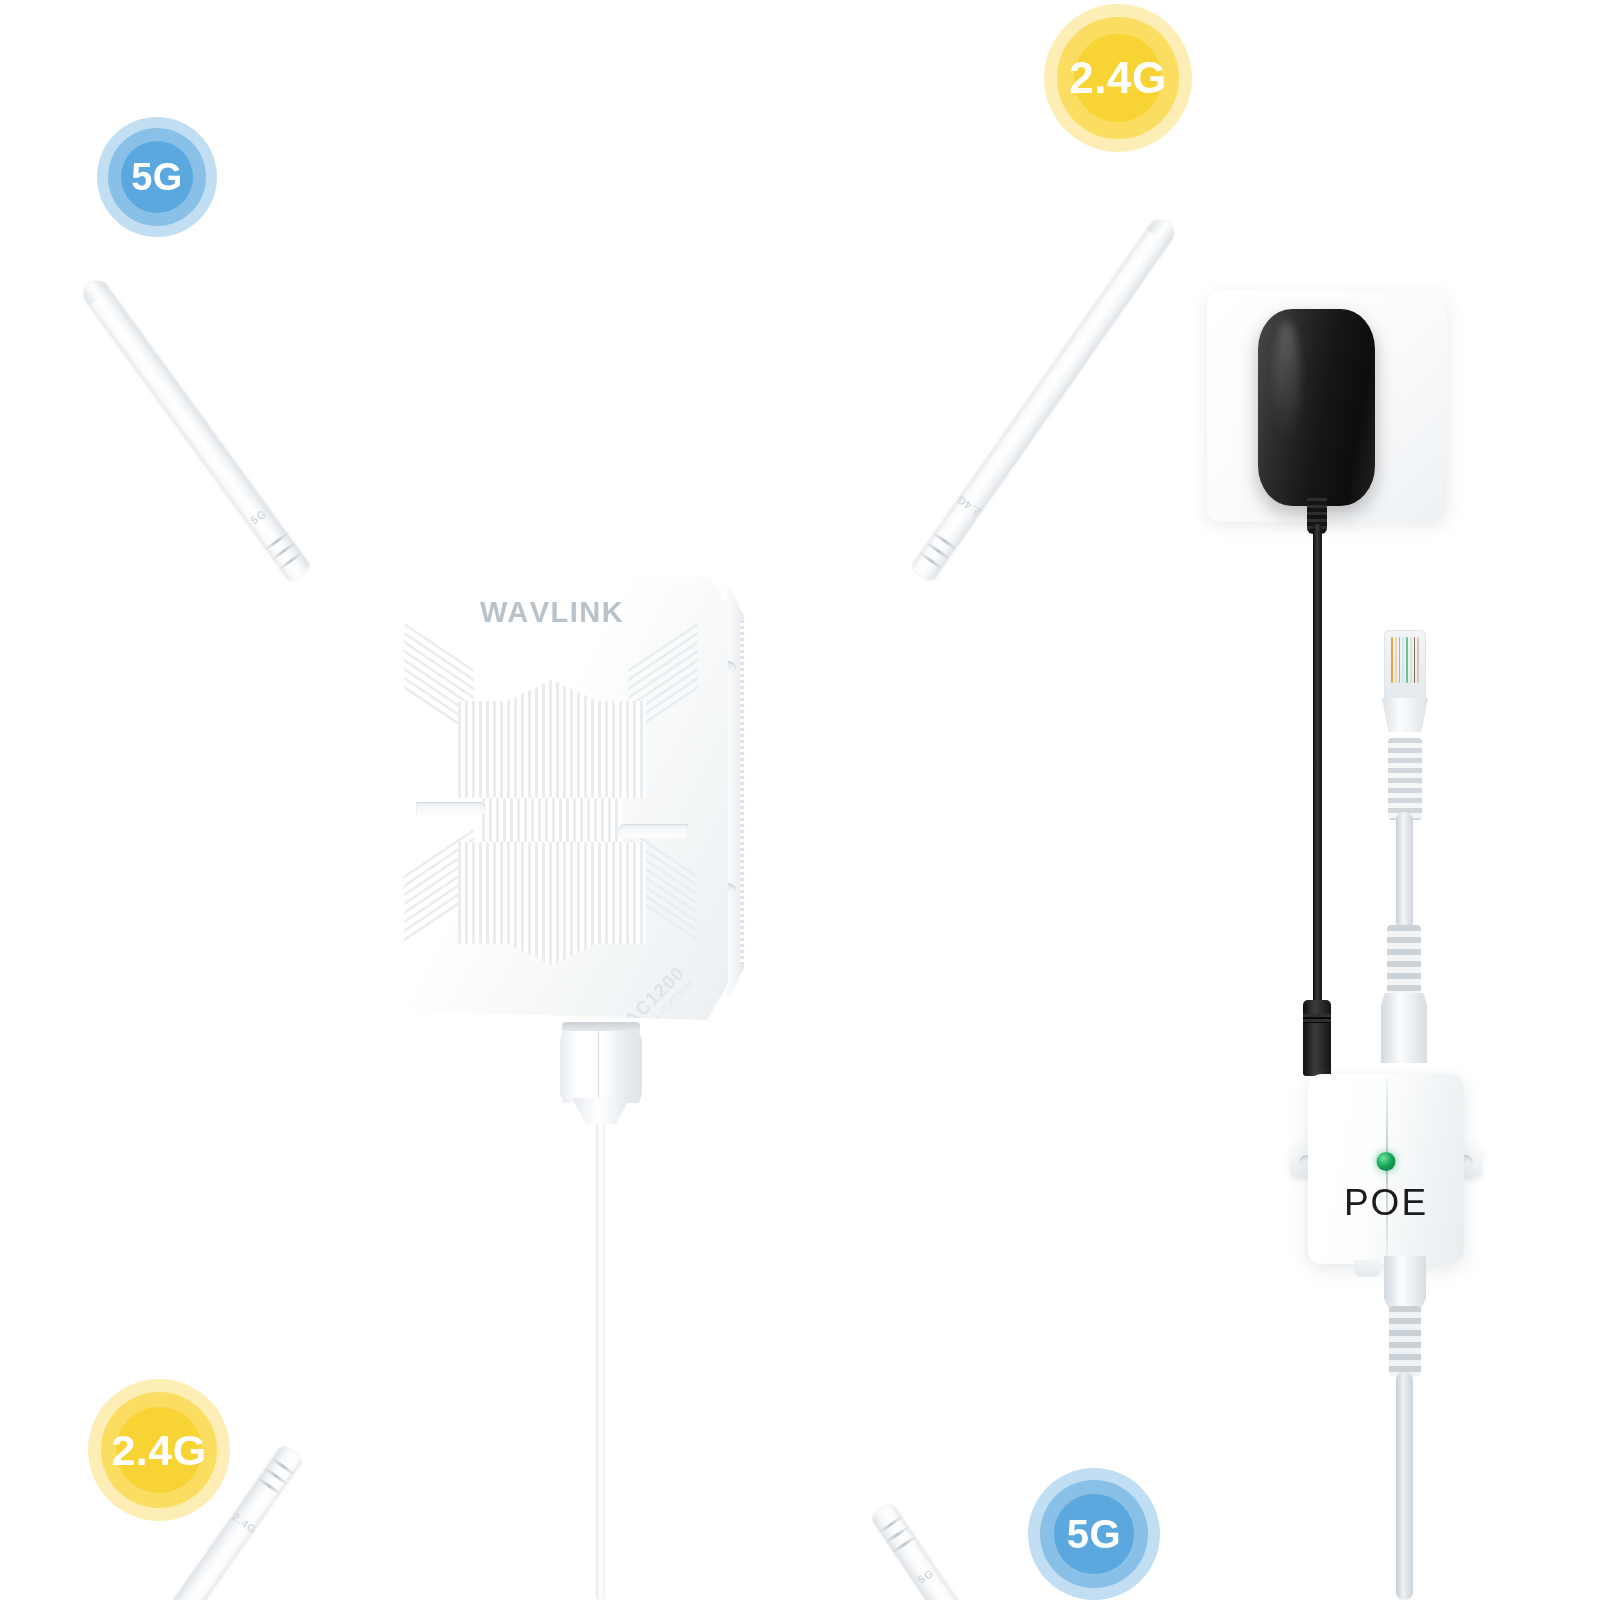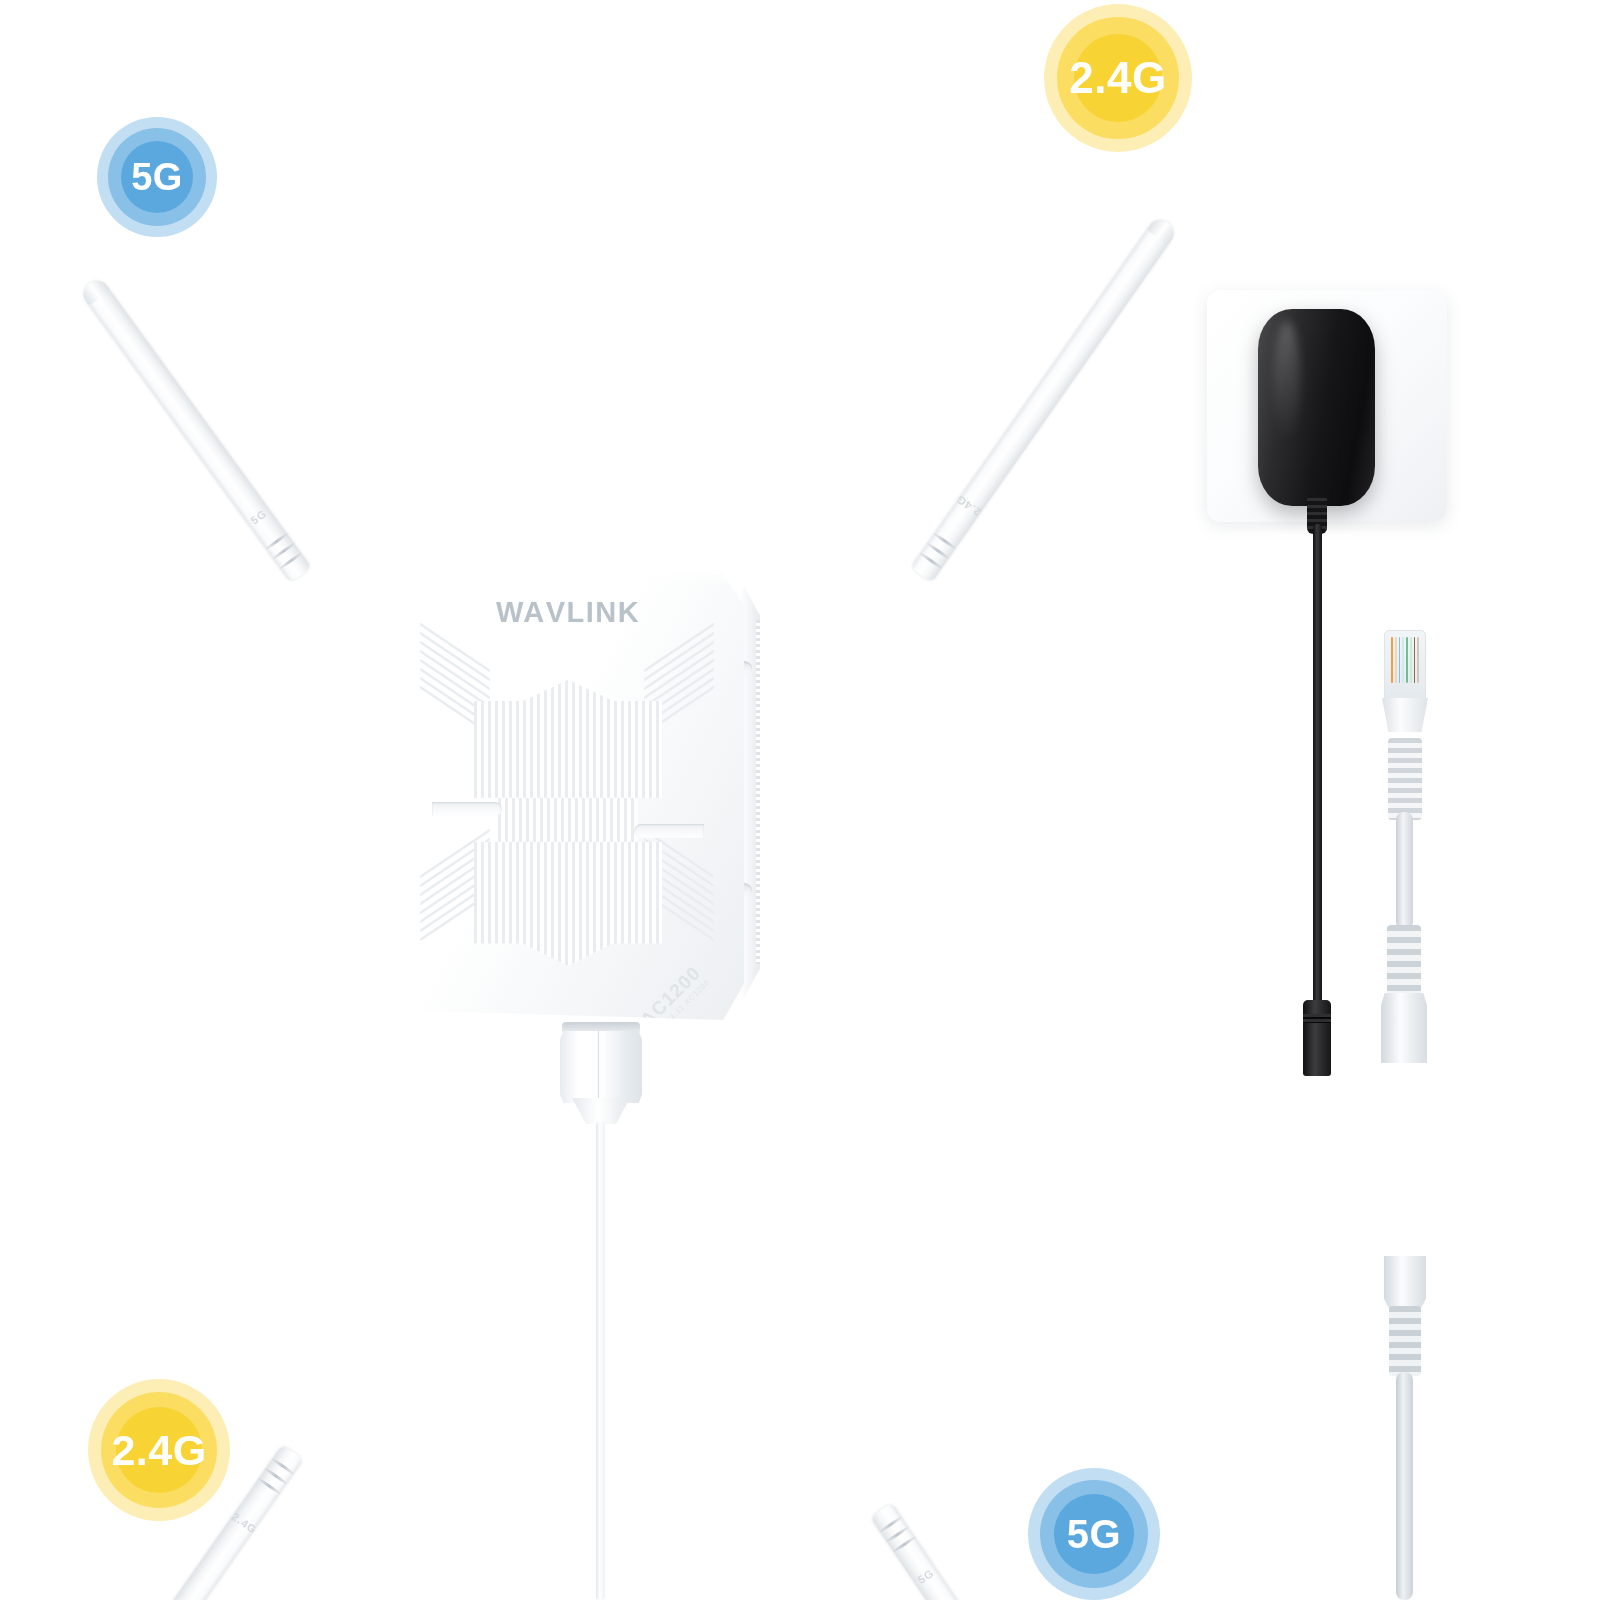--- a/index.html
+++ b/index.html
@@ -41,21 +41,21 @@
   .antenna .tip{position:absolute;left:0;right:0;top:0;height:18px;
      border-radius:12px 12px 4px 4px;
      background:linear-gradient(90deg,#dfe4e8,#ffffff 50%,#dde2e6);}
   .antenna .ridge{position:absolute;left:-1px;right:-1px;height:3px;
      background:linear-gradient(90deg,rgba(190,198,206,.15),rgba(168,178,188,.75),rgba(190,198,206,.15));
      border-radius:50%;}
   .antenna .atxt{position:absolute;left:0;right:0;color:#d3d9de;font-size:11px;
      text-align:center;letter-spacing:1px;font-weight:600;}
 
   
-  #router{position:absolute;left:399px;top:565px;width:345px;height:455px;}
+  #router{position:absolute;left:383px;top:565px;width:345px;height:455px;}
   .body-shell{position:absolute;inset:0;
      background:linear-gradient(118deg,#ffffff 0%,#ffffff 42%,#f6f8f9 66%,#eceff2 100%);
      clip-path:polygon(6% 0,94% 2%,100% 9%,100% 92%,94% 100%,6% 98%,0 91%,0 8%);
      box-shadow:0 6px 26px rgba(110,122,134,.20);}
   .body-top-bevel{position:absolute;left:3%;right:3%;top:0;height:22px;
      background:linear-gradient(180deg,#ffffff,rgba(255,255,255,0));}
   .plate{position:absolute;left:5.5%;right:7.5%;top:5%;bottom:4%;}
 
   .brand{position:absolute;left:0;right:0;top:8px;text-align:center;
      font-size:29px;font-weight:800;color:#b9c2c9;letter-spacing:1.5px;
@@ -357,20 +357,34 @@
     <div class="rj-shoulder"></div>
   </div>
   <div id="rj45-boot"></div>
   <div id="eth-cable-top"></div>
 
   <div id="eth-plug-top">
     <div class="ep-boot"></div>
     <div class="ep-head"></div>
   </div>
 
+  <div id="poe">
+    <div class="poe-tab" style="left:0;">
+        <i></i>
+      </div>
+    <div class="poe-tab" style="right:0;">
+        <i></i>
+      </div>
+    <div class="poe-body">
+      <div class="poe-seam"></div>
+      <div class="poe-led"></div>
+      <div class="poe-label">POE</div>
+      <div class="poe-nub"></div>
+    </div>
+  </div>
 
   <div id="eth-plug-bot">
     <div class="eb-head"></div>
     <div class="eb-boot"></div>
   </div>
   <div id="eth-cable-bot"></div>
 
 </div>
 
 </body></html>

